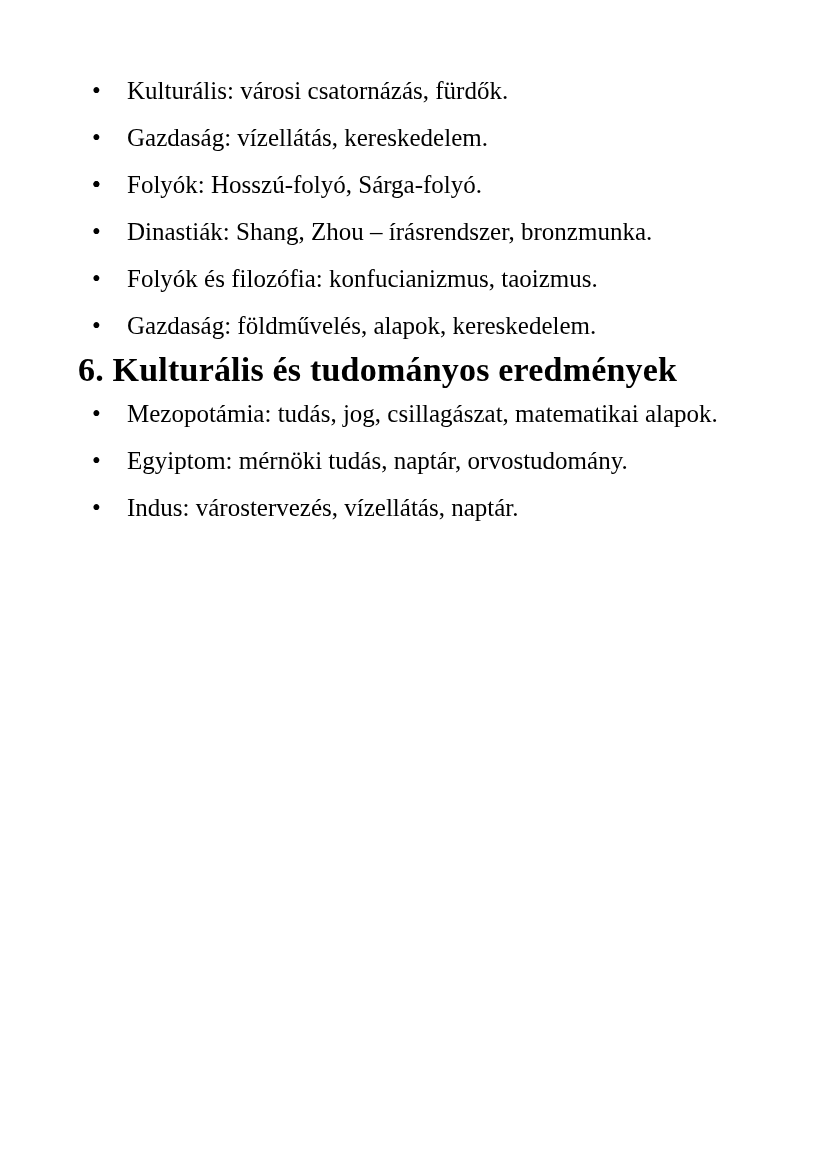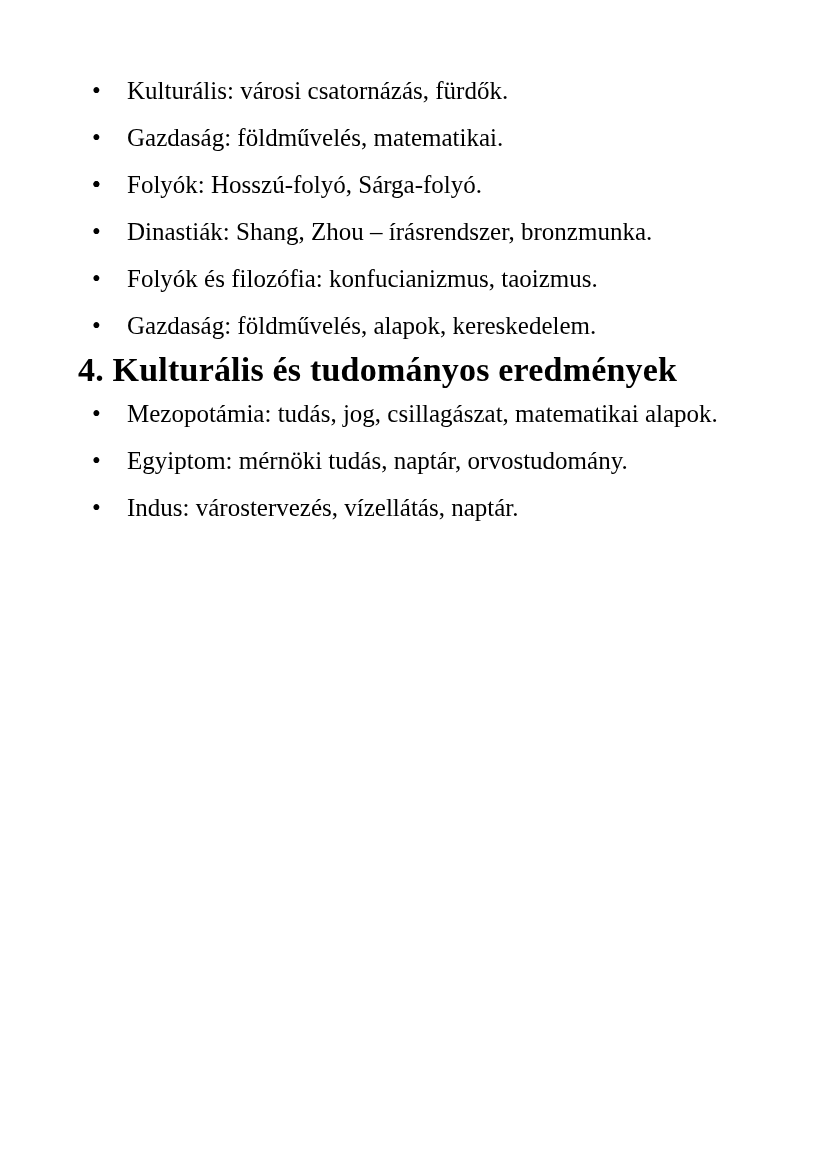--- a/index.html
+++ b/index.html
@@ -55,21 +55,21 @@
 
 <div class="page">
 
   <ul class="bullets">
     <li>
       <span class="bullet">•</span>
       <span>Kulturális: városi csatornázás, fürdők.</span>
     </li>
     <li>
       <span class="bullet">•</span>
-      <span>Gazdaság: földművelés, matematikai.</span>
+      <span>Gazdaság: vízellátás, kereskedelem.</span>
     </li>
     <li>
       <span class="bullet">•</span>
     </li>
   </ul>
 
 
   <ul class="bullets mt-list">
     <li>
       <span class="bullet">•</span>
@@ -82,21 +82,21 @@
     <li>
       <span class="bullet">•</span>
       <span>Folyók és filozófia: konfucianizmus, taoizmus.</span>
     </li>
     <li>
       <span class="bullet">•</span>
       <span>Gazdaság: földművelés, alapok, kereskedelem.</span>
     </li>
   </ul>
 
-  <h2 class="section-heading mt-heading-2">4. Kulturális és tudományos eredmények</h2>
+  <h2 class="section-heading mt-heading-2">6. Kulturális és tudományos eredmények</h2>
 
   <ul class="bullets mt-list">
     <li>
       <span class="bullet">•</span>
       <span>Mezopotámia: tudás, jog, csillagászat, matematikai alapok.</span>
     </li>
     <li>
       <span class="bullet">•</span>
       <span>Egyiptom: mérnöki tudás, naptár, orvostudomány.</span>
     </li>

